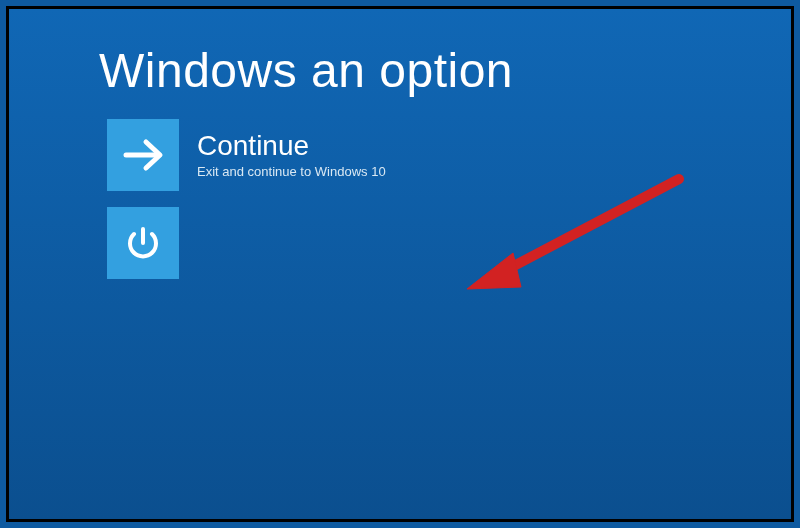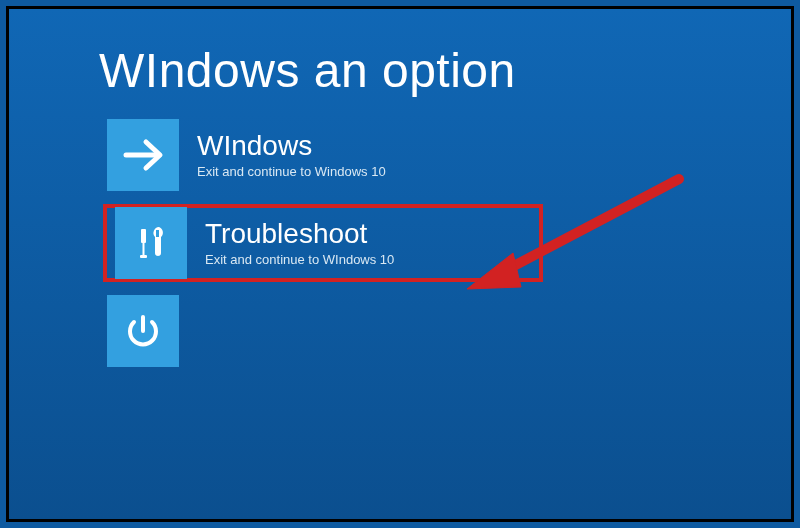--- a/index.html
+++ b/index.html
@@ -79,61 +79,41 @@
     top: 160px;
     width: 260px;
     height: 140px;
   }
 </style>
 </head>
 <body>
 
 <div class="frame">
 
-  <h1 class="page-title">WIndows an option</h1>
+  <h1 class="page-title">Windows an option</h1>
 
   <div class="options">
 
     <div class="option">
       <div class="tile">
         <span>
           <svg width="46" height="46" viewBox="0 0 46 46">
             <g stroke="#ffffff" stroke-width="5" fill="none" stroke-linecap="round" stroke-linejoin="round">
               <line x1="6" y1="23" x2="38" y2="23"></line>
               <polyline points="26,10 40,23 26,36"></polyline>
             </g>
           </svg>
         </span>
       </div>
       <div class="text">
-        <div class="title">WIndows</div>
+        <div class="title">Continue</div>
         <div class="subtitle">Exit and continue to Windows 10</div>
       </div>
     </div>
 
-    <div class="option highlight">
-      <div class="tile">
-        <span>
-          <svg width="44" height="44" viewBox="0 0 44 44">
-            <g fill="#ffffff">
-
-              <rect x="12" y="8" width="5" height="14" rx="1"></rect>
-              <rect x="13.5" y="22" width="2" height="12"></rect>
-              <rect x="11" y="34" width="7" height="3" rx="1"></rect>
-
-              <path d="M30 6 a6 6 0 0 0 -4 10 l0 16 a3 3 0 0 0 6 0 l0 -16 a6 6 0 0 0 -2 -10 z M30 9 l0 7 l-3 0 l0 -7 z"></path>
-            </g>
-          </svg>
-        </span>
-      </div>
-      <div class="text">
-        <div class="title">Troubleshoot</div>
-        <div class="subtitle">Exit and continue to WIndows 10</div>
-      </div>
-    </div>
 
     <div class="option">
       <div class="tile">
         <span>
           <svg width="44" height="44" viewBox="0 0 44 44">
             <g stroke="#ffffff" stroke-width="4" fill="none" stroke-linecap="round">
               <path d="M22 8 L22 22"></path>
               <path d="M13 13 A 13 13 0 1 0 31 13"></path>
             </g>
           </svg>

